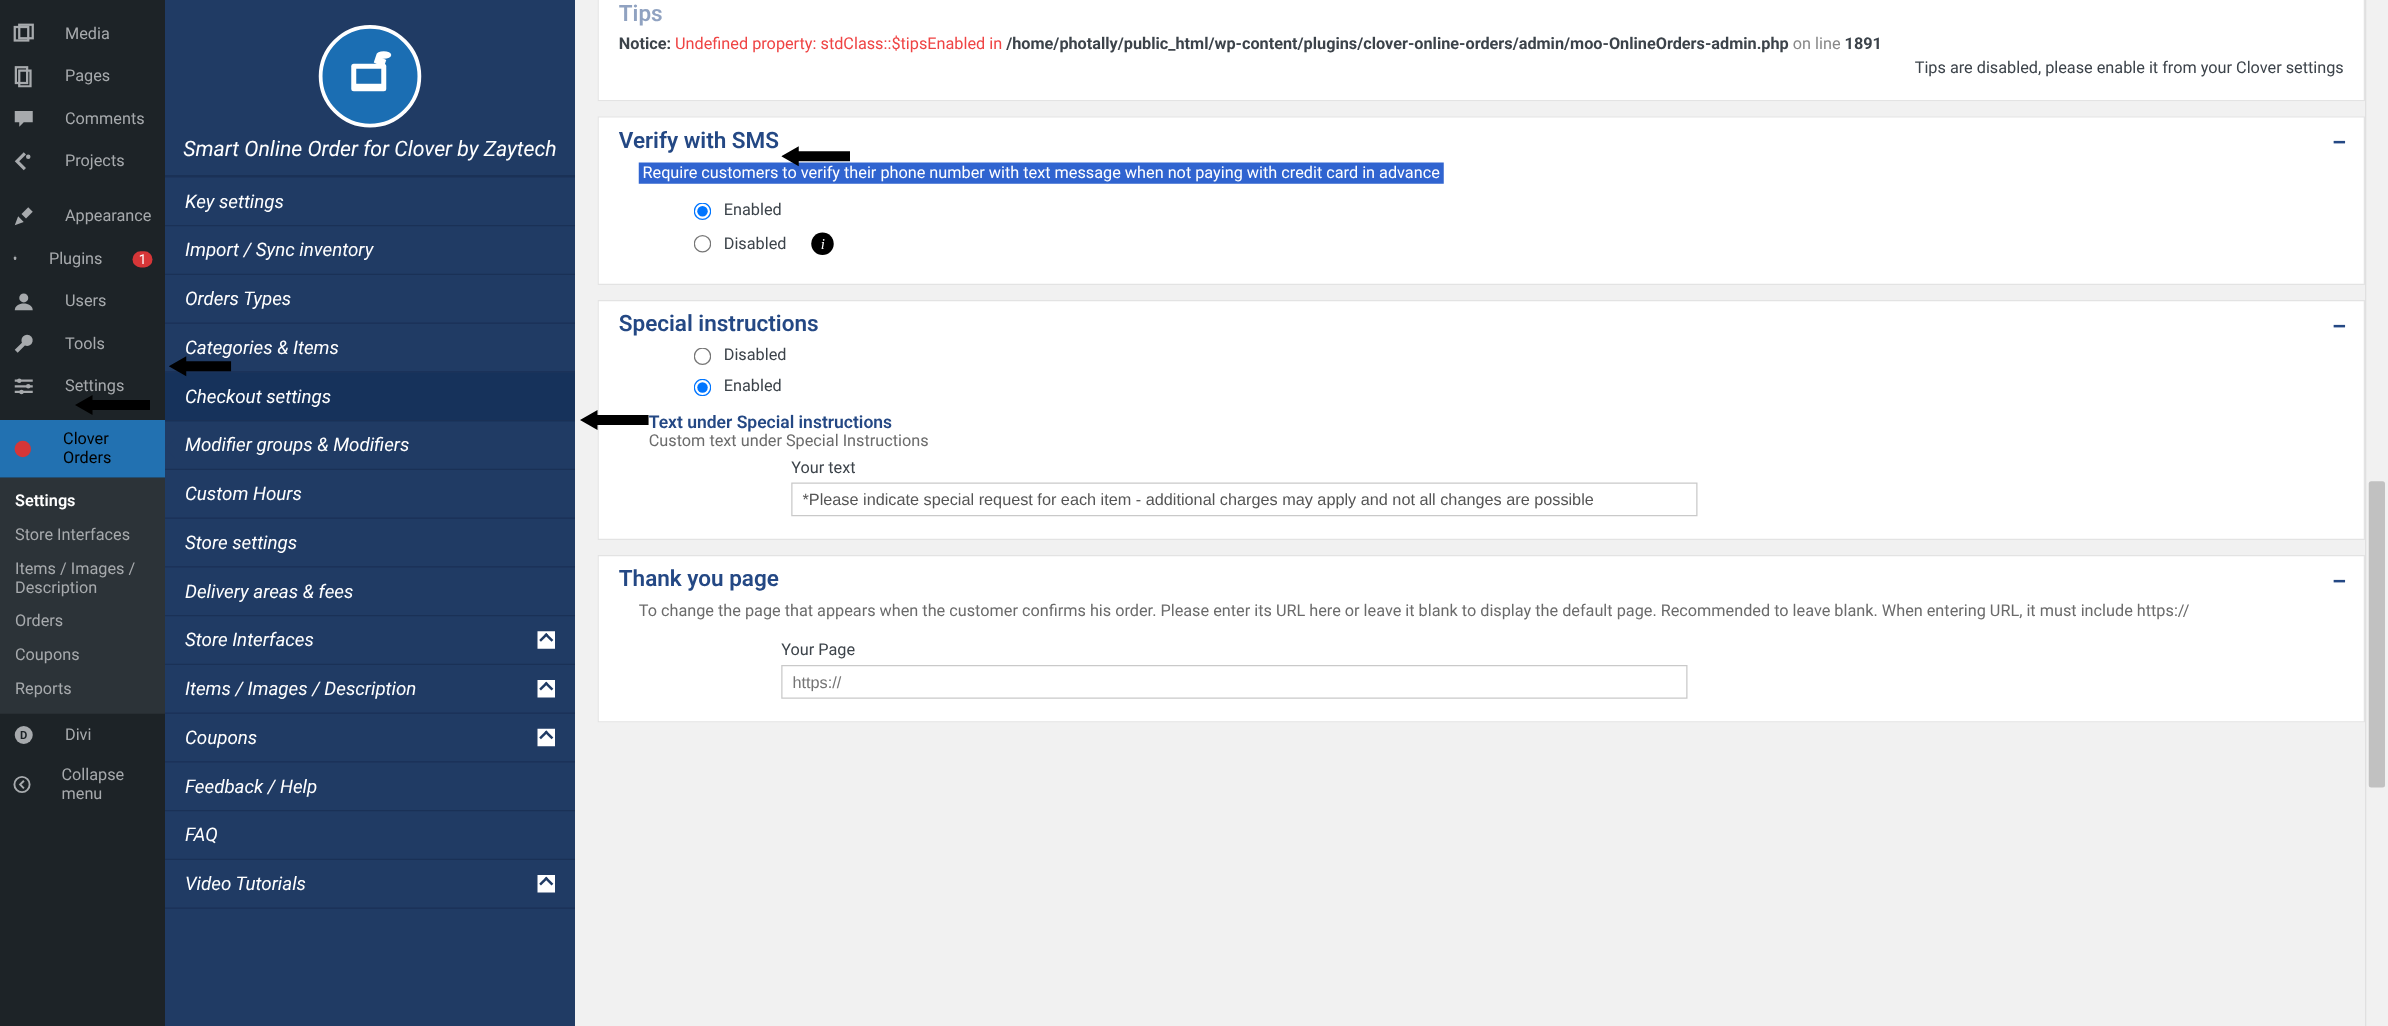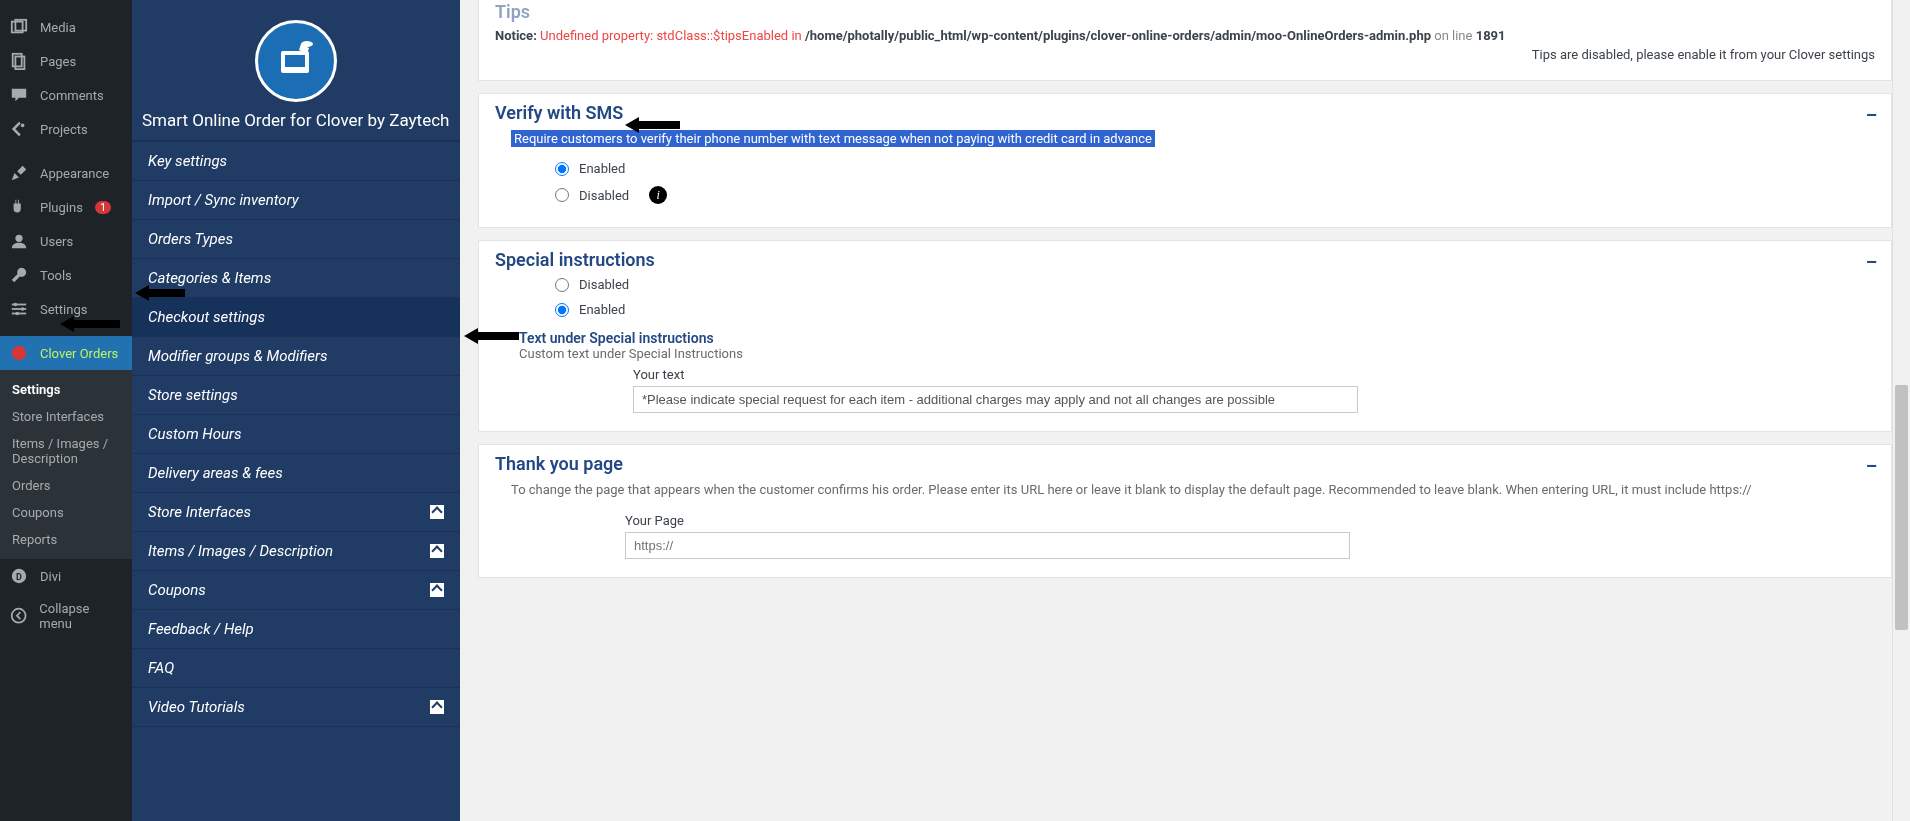--- a/index.html
+++ b/index.html
@@ -1,32 +1,32 @@
 <!DOCTYPE html>
 <html><head>
 <meta charset="utf-8">
 <style>
 * { box-sizing: border-box; margin: 0; padding: 0; }
 body { font-family: -apple-system, BlinkMacSystemFont, "Segoe UI", Roboto, sans-serif; font-size: 13px; background: #f1f1f1; color: #3c434a; overflow-x: hidden; }
 .viewport { width: 1910px; height: 821px; display: flex; position: relative; }
 
 
 .wp-sidebar { width: 132px; background: #1d2327; color: #a7aaad; display: flex; flex-direction: column; padding-top: 10px; font-size: 13px; }
-.wp-item { padding: 8px 10px; display: flex; align-items: center; gap: 12px; cursor: pointer; }
-.wp-item.active { background: #2271b1; color: #bef264; position: relative; }
+.wp-item { padding: 8px 10px; display: flex; align-items: center; gap: 24px; cursor: pointer; }
+.wp-item.active { background: #2271b1; color: #000000; position: relative; }
 .wp-item.active::after { content: ""; position: absolute; right: -8px; top: 50%; transform: translateY(-50%); border: 8px solid transparent; border-right-color: #203b64; }
 .wp-icon { width: 18px; height: 18px; display: inline-flex; align-items: center; justify-content: center; fill: currentColor; }
 .wp-sub { background: #2c3338; padding: 6px 0; }
 .wp-sub-item { padding: 6px 12px; color: #a7aaad; font-size: 13px; cursor: pointer; }
 .wp-sub-item.active { color: #fff; font-weight: 600; }
 .badge { background: #d63638; color: #fff; border-radius: 9px; font-size: 11px; padding: 0 5px; min-width: 16px; text-align: center; }
 
 
 .plugin-sidebar { width: 328px; background: #203b64; color: #fff; display: flex; flex-direction: column; }
-.plugin-header { padding: 20px 10px 10px; text-align: left; }
+.plugin-header { padding: 20px 10px 10px; text-align: center; font-style: italic; }
 .plugin-logo { width: 82px; height: 82px; margin: 0 auto 8px; border: 3px solid #fff; border-radius: 50%; display: flex; align-items: center; justify-content: center; background: #1b6eb3; }
 .plugin-title { font-size: 17px; font-weight: 400; }
 .plugin-nav { border-top: 2px solid #1a3156; font-style: italic; }
 .plugin-nav-item { padding: 10px 16px; border-bottom: 1px solid #1a3156; font-size: 15px; cursor: pointer; display: flex; justify-content: space-between; align-items: center; }
 .plugin-nav-item.active { background: #16325b; }
 .ext-icon { width: 14px; height: 14px; display: inline-block; background: #fff; position: relative; }
 .ext-icon::after { content: ""; position: absolute; width: 6px; height: 6px; border-top: 2px solid #203b64; border-right: 2px solid #203b64; top: 3px; right: 3px; transform: rotate(-45deg); }
 
 
 .main { flex: 1; background: #f1f1f1; padding: 0 18px 18px 18px; overflow-y: auto; position: relative; }
@@ -203,24 +203,24 @@
       <div class="plugin-nav-item">
           <span>Categories &amp; Items</span>
         </div>
       <div class="plugin-nav-item active">
           <span>Checkout settings</span>
         </div>
       <div class="plugin-nav-item">
           <span>Modifier groups &amp; Modifiers</span>
         </div>
       <div class="plugin-nav-item">
+          <span>Custom Hours</span>
+        </div>
+      <div class="plugin-nav-item">
           <span>Store settings</span>
-        </div>
-      <div class="plugin-nav-item">
-          <span>Custom Hours</span>
         </div>
       <div class="plugin-nav-item">
           <span>Delivery areas &amp; fees</span>
         </div>
       <div class="plugin-nav-item">
           <span>Store Interfaces</span>
           <span class="ext-icon"></span>
         </div>
       <div class="plugin-nav-item">
           <span>Items / Images / Description</span>

